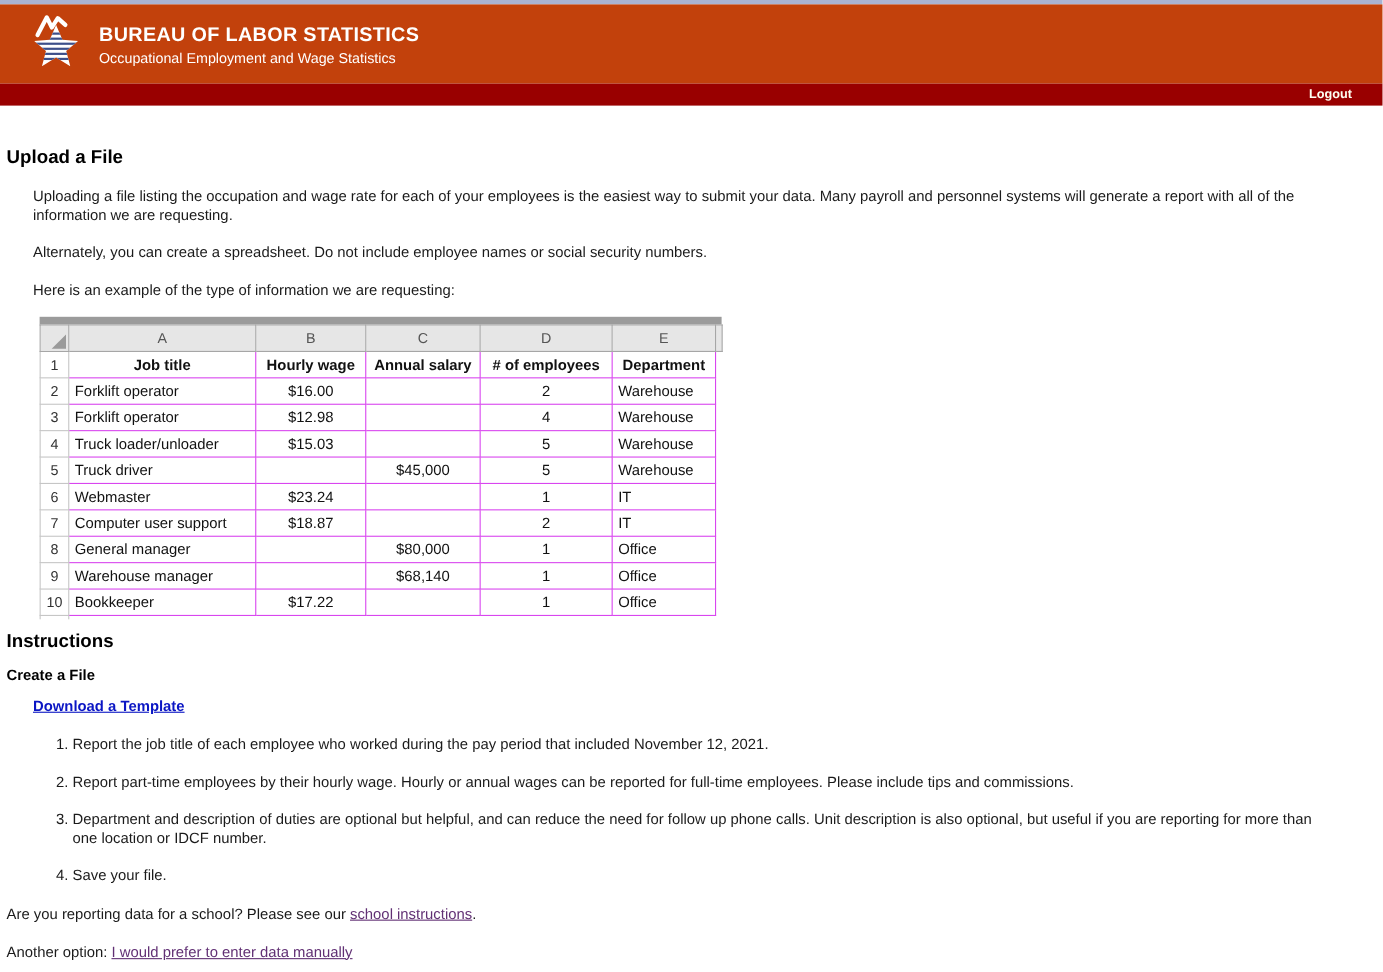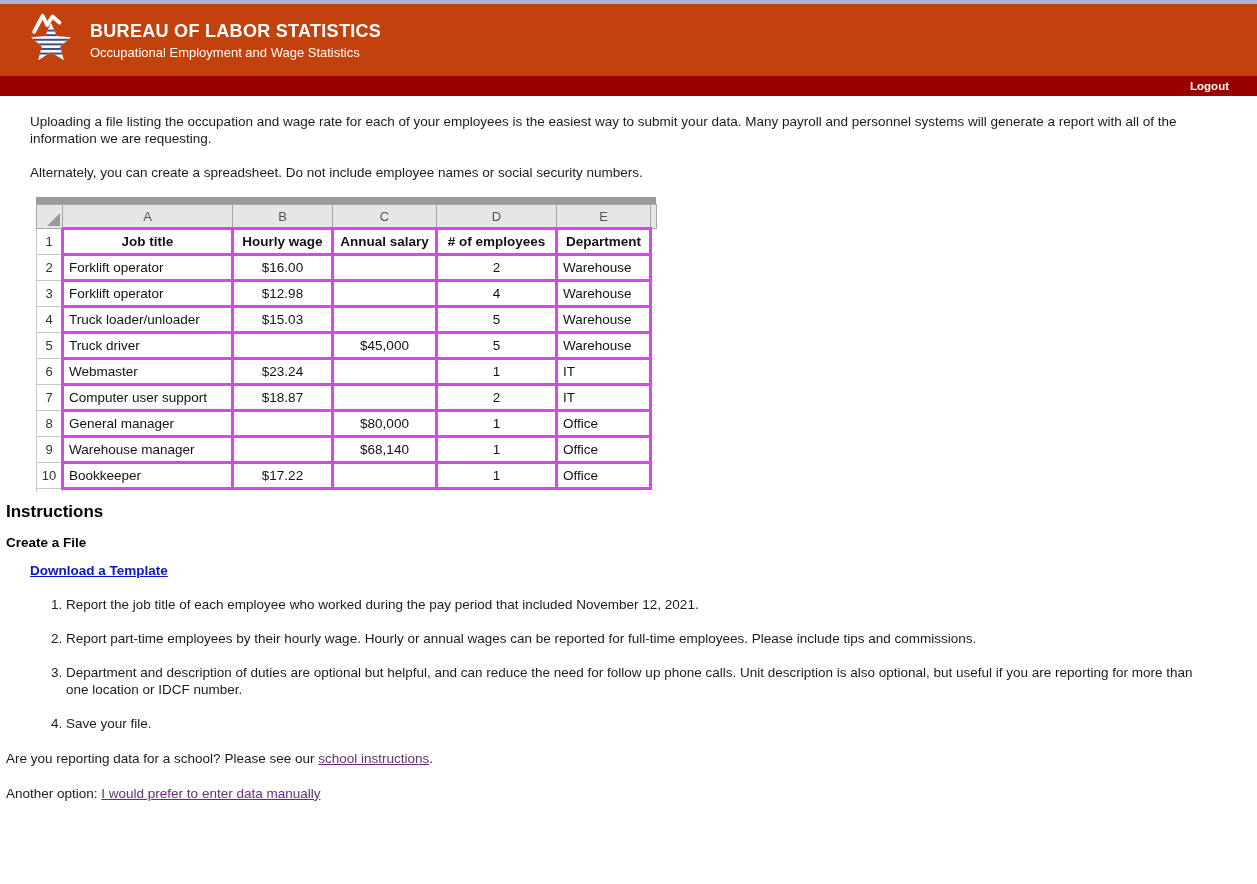--- a/index.html
+++ b/index.html
@@ -31,21 +31,21 @@
   }
   .corner { position: relative; }
   .corner .tri {
     position: absolute; right: 2px; bottom: 2px; width: 0; height: 0;
     border-left: 13px solid transparent; border-bottom: 13px solid #9a9a9a;
   }
   .rownum {
     background: #ffffff; border: 1px solid #c6c6c6; color: #333;
     font-weight: normal; font-size: 13px; text-align: center; height: 23px;
   }
-  .sheet td.cell { border: 3px solid #d946ef; height: 23px; padding: 4px 5px; color: #111; }
+  .sheet td.cell { border: 1px solid #d946ef; height: 23px; padding: 4px 5px; color: #111; }
   .sheet tr.hdr td.cell { font-weight: bold; text-align: center; }
   td.c0, td.c4 { text-align: left; }
   td.c1, td.c2, td.c3 { text-align: center; }
   td.sliver { border: none; background: transparent; }
   .sheet tr.stub td { height: 3px; border: none; border-left: 1px solid #d0d0d0; }
   .sheet tr.stub th { height: 3px; border: 1px solid #c6c6c6; border-bottom: none; background:#fff; }
 
   
   h2.section-title { font-size: 17px; font-weight: bold; color: #000; margin: 10px 0 0 0; }
   h3.sub-title { font-size: 13.5px; font-weight: bold; color: #000; margin: 13px 0 0 0; }
@@ -82,22 +82,24 @@
   <div class="masthead">
     <div class="title">BUREAU OF LABOR STATISTICS</div>
     <div class="subtitle">Occupational Employment and Wage Statistics</div>
   </div>
 </header>
 <nav class="bar-red">
   <a class="logout">Logout</a>
 </nav>
 
 <main class="content">
+  <h1 class="page-title">Upload a File</h1>
   <p class="body-text">Uploading a file listing the occupation and wage rate for each of your employees is the easiest way to submit your data. Many payroll and personnel systems will generate a report with all of the information we are requesting.</p>
   <p class="body-text">Alternately, you can create a spreadsheet. Do not include employee names or social security numbers.</p>
+  <p class="body-text">Here is an example of the type of information we are requesting:</p>
 
   
   <div class="sheet">
     <div class="sheet-topstrip"></div>
     <table>
       <colgroup>
         <col style="width:26px">
           <col style="width:170px">
           <col style="width:100px">
         <col style="width:104px">

